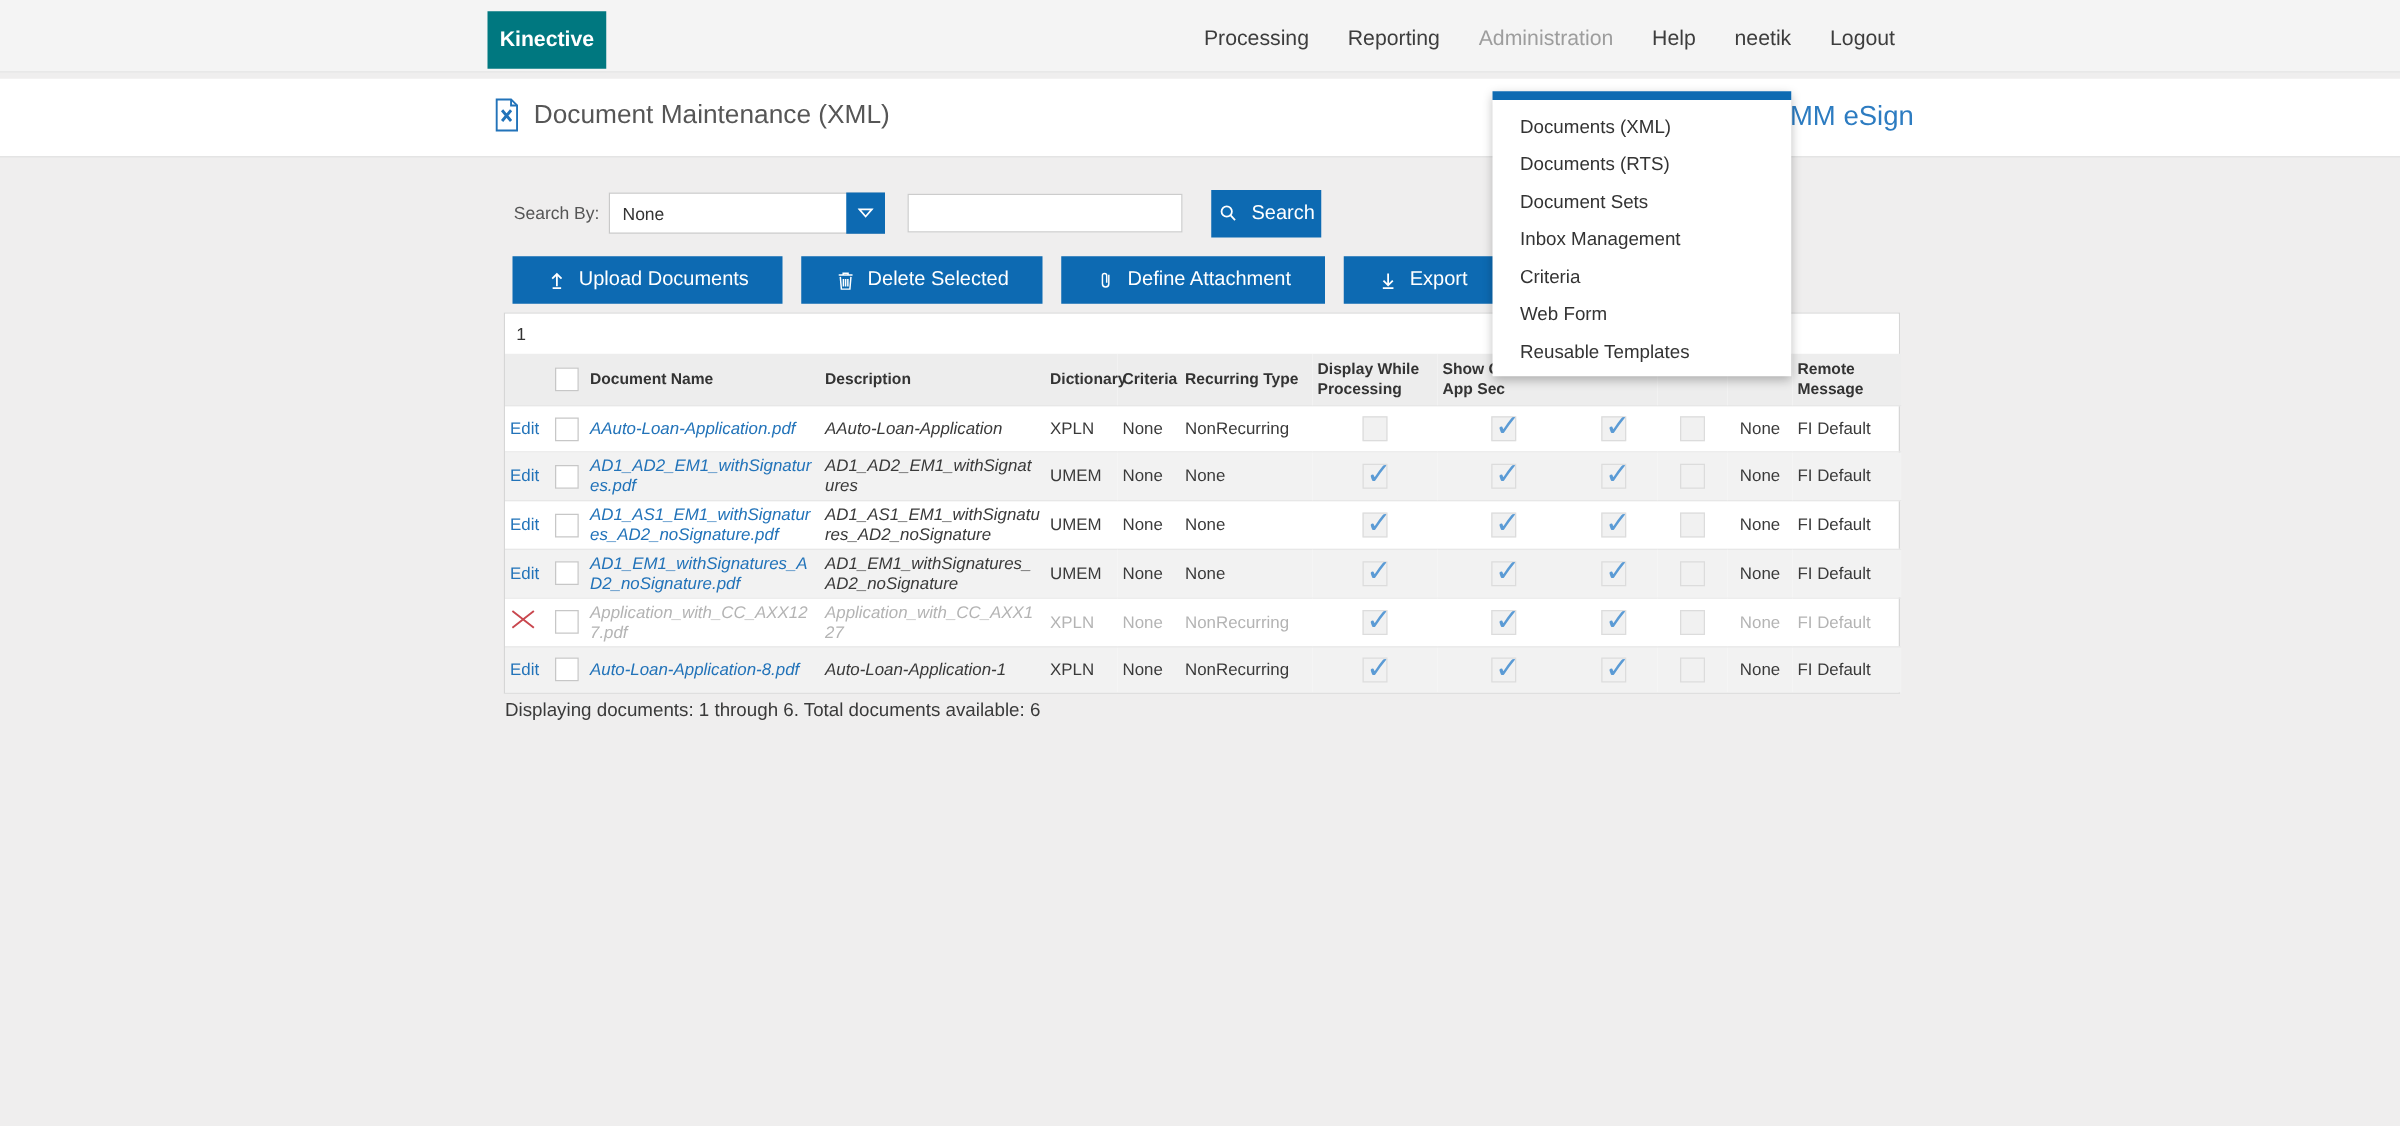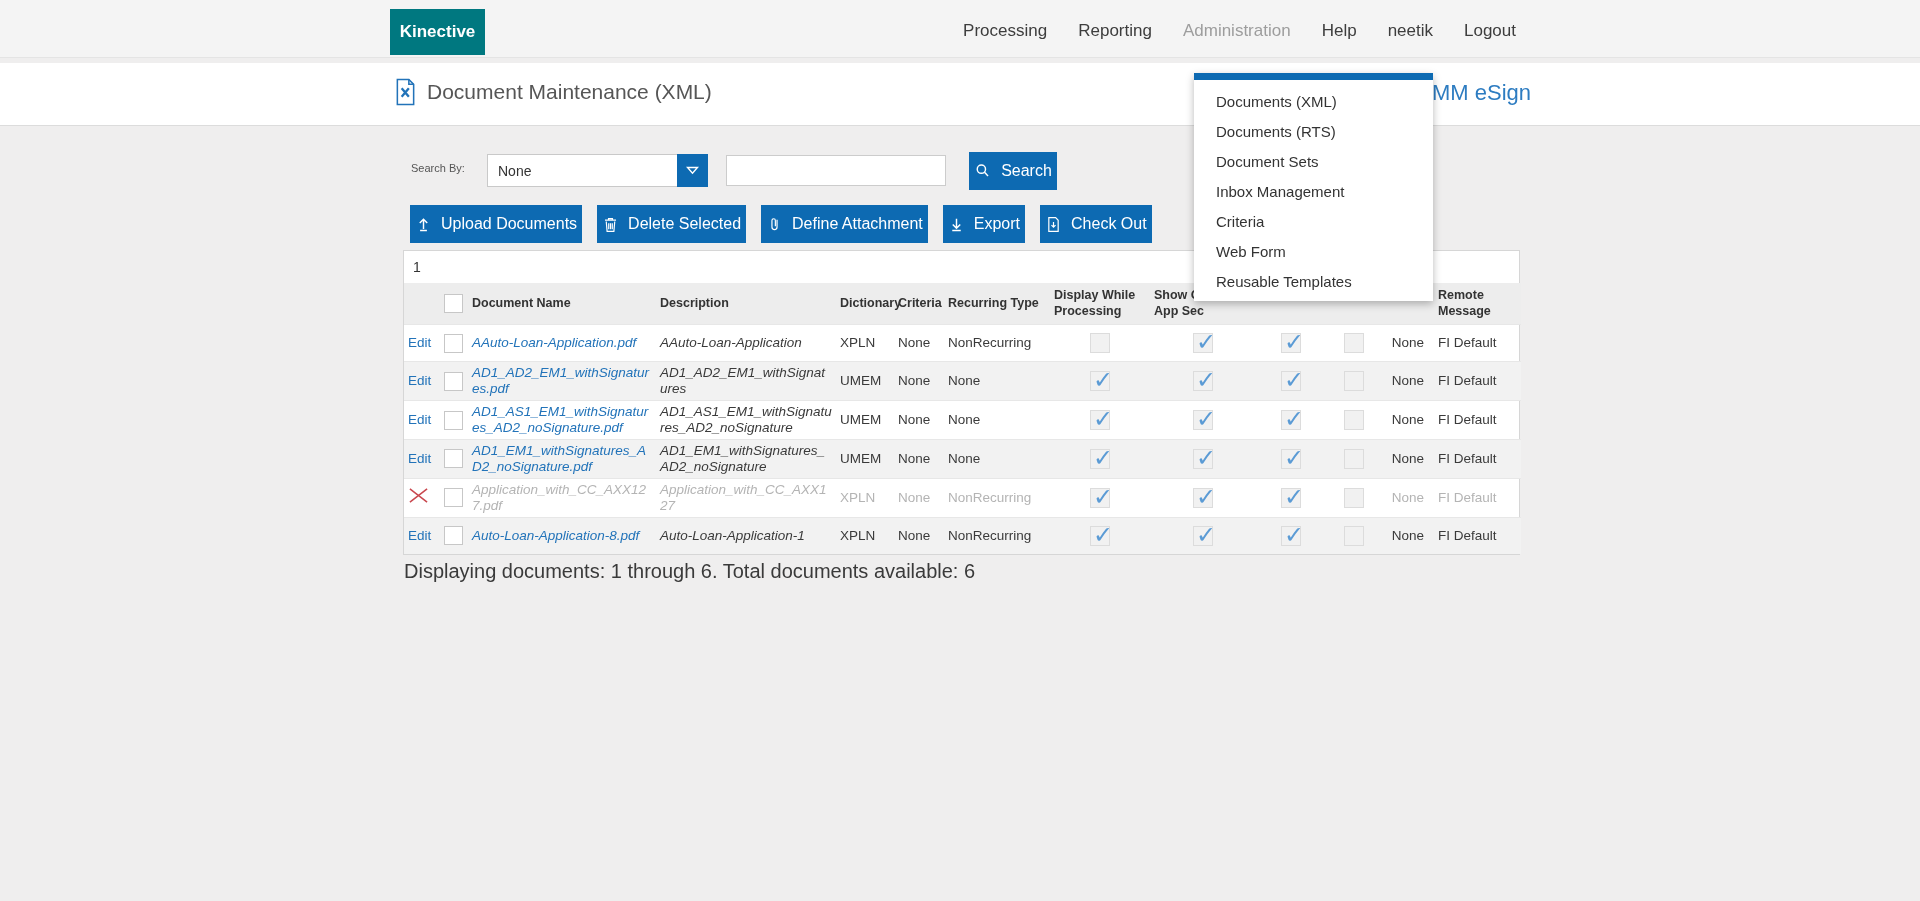--- a/index.html
+++ b/index.html
@@ -18,36 +18,36 @@
     display:flex; align-items:center; gap:31px; }
   .nav-item { font-size:17px; color:#3d3d3d; cursor:pointer; white-space:nowrap; }
   .nav-item.active { color:#9d9d9d; }
   
   .pagehead { position:absolute; top:63px; left:0; width:1920px; height:63px;
     background:#ffffff; border-bottom:1px solid #dcdcdc; }
   .title-wrap { position:absolute; left:394px; top:15px; display:flex; align-items:center; gap:10px;text-align:right; }
   .page-title { font-size:21px; color:#565656; }
   .esign { position:absolute; right:389px; top:17px; font-size:22px; color:#2d7cc1; cursor:pointer; }
   
-  .search-label { position:absolute; left:411px; top:162px; font-size:11px; color:#555; }
+  .search-label { position:absolute; left:411px; top:162px; font-size:14px; color:#555; }
   .select { position:absolute; left:487px; top:154px; width:221px; height:33px;
     background:#fff; border:1px solid #c9c9c9; display:flex; align-items:center; }
   .select-value { flex:1; padding-left:10px; font-size:14px; color:#333; }
   .select-arrow { width:31px; height:33px; margin:-1px; background:#0d6ab2;
     display:flex; align-items:center; justify-content:center; }
   .search-input { position:absolute; left:726px; top:155px; width:220px; height:31px;
     border:1px solid #cccccc; background:#fff; padding:0 8px; font-size:14px;
     font-family:"Liberation Sans",sans-serif; }
   .btn { background:#0d6ab2; color:#fff; border:none; display:inline-flex;
     align-items:center; justify-content:center; gap:9px; font-size:16px;
     font-family:"Liberation Sans",sans-serif; cursor:pointer; }
   .search-btn { position:absolute; left:969px; top:152px; width:88px; height:38px; }
   
   .toolbar { position:absolute; left:410px; top:205px; display:flex; gap:15px; }
-  .toolbar .btn { height:38px; padding:0 5px; }
+  .toolbar .btn { height:38px; padding:0 27px; }
   
   .table-box { position:absolute; left:403px; top:250px; width:1117px;
     background:#fff; border:1px solid #d6d6d6; }
   .pagerow { height:32px; display:flex; align-items:center; padding-left:5px; background:#fff; }
   .pagenum { font-size:14px; color:#333; padding:2px 4px; cursor:pointer; }
   table { border-collapse:collapse; table-layout:fixed; width:1115px; }
   th { background:#ededed; font-size:12.5px; font-weight:bold; color:#333;
     text-align:left; padding:5px 4px; height:38px; vertical-align:middle;
     white-space:pre-line; line-height:1.25; }
   td { font-size:13.5px; padding:3px 4px; height:37px; vertical-align:middle;
@@ -59,21 +59,21 @@
   .c-name, .c-desc { word-break:break-all;font-style:italic; }
   tr.disabled td, tr.disabled .doc-link { color:#b4b4b4; }
   .sel-cb { width:19px; height:19px; background:#fff; border:1px solid #c7c7c7;
     display:inline-block; vertical-align:middle; cursor:pointer; }
   .state-cb { position:relative; width:20px; height:20px; background:#f1f1f1;
     border:1px solid #dcdcdc; display:inline-block; vertical-align:middle; cursor:pointer; }
   .state-cb.checked::after { content:"\2713"; position:absolute; left:2px; bottom:-2px;
     font-size:24px; line-height:1; color:#5b9bd5; }
   .x-wrap { display:inline-block; cursor:pointer; }
   
-  .status { position:absolute; left:404px; top:560px; font-size:20px; color:#3a3a3a; }
+  .status { position:absolute; left:404px; top:560px; font-size:15px; color:#3a3a3a; }
   
   .dropdown { position:absolute; left:1194px; top:73px; width:239px; z-index:100;
     background:#fff; box-shadow:0 3px 8px rgba(0,0,0,0.28); }
   .dropdown-topbar { height:7px; background:#0d6ab2; }
   .dropdown ul { list-style:none; padding:6px 0 5px 0; }
   .dropdown li { height:30px; display:flex; align-items:center; padding-left:22px;
     font-size:15px; color:#333; cursor:pointer; }
   svg { display:block; }
 </style>
 </head>

